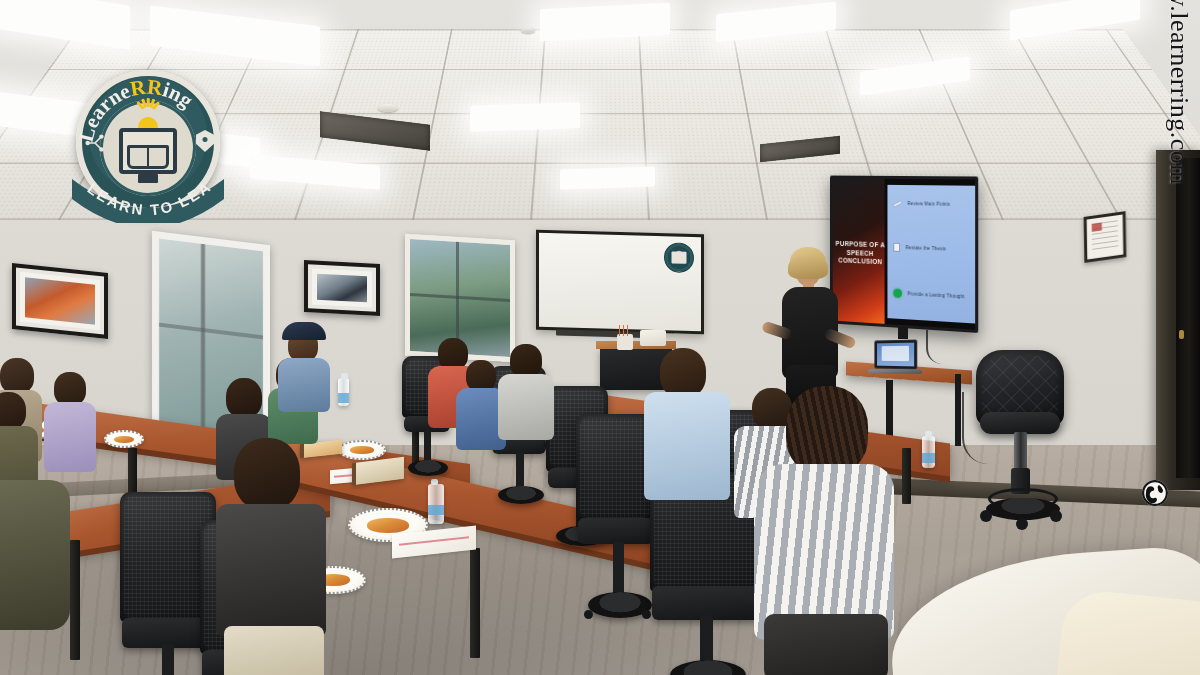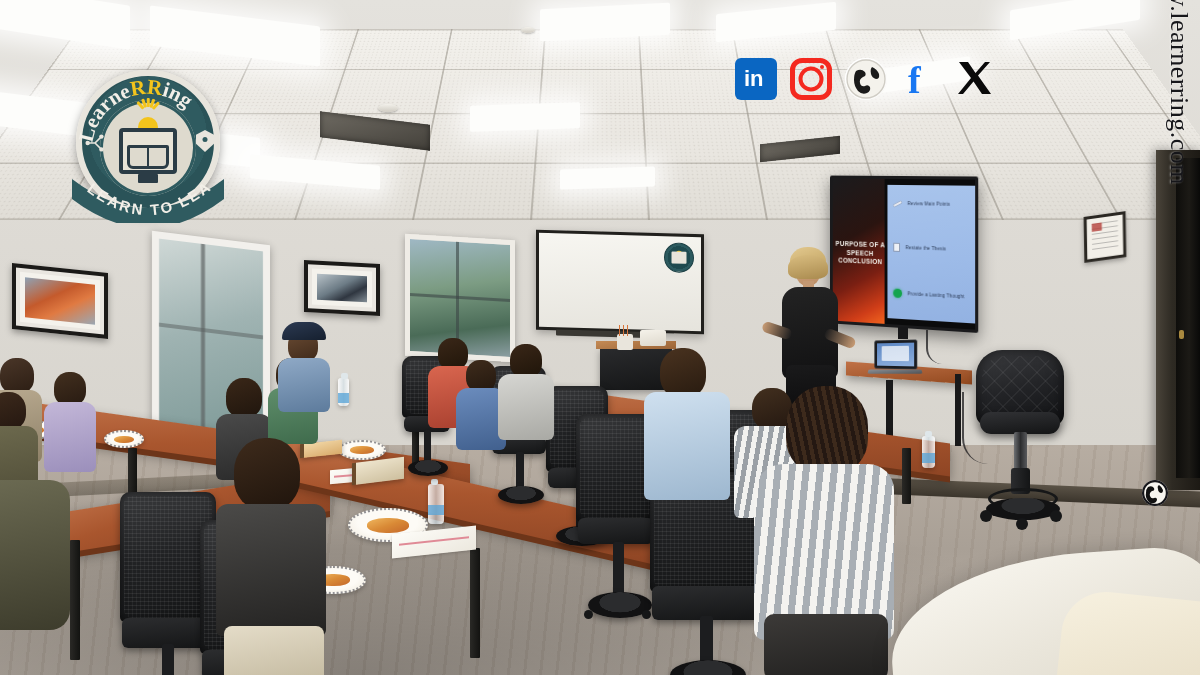--- a/index.html
+++ b/index.html
@@ -774,42 +774,20 @@
       <path d="M4 14 Q80 72 156 14 L156 34 Q80 92 4 34 Z" fill="#2f5b60"></path>
       <defs>
           <path id="bannerpath" d="M16 24 Q80 76 144 24" fill="none"></path>
         </defs>
       <text font-family="Liberation Sans, sans-serif" font-size="15" font-weight="700" fill="#f2efe8" letter-spacing="2.4">
         <textPath href="#bannerpath" startOffset="2%">LEARN TO LEAD</textPath>
       </text>
     </svg>
   </div>
 
-  <div class="social-bar">
-    <div class="soc soc-li">
-      <span class="in">in</span>
-    </div>
-    <div class="soc soc-ig"></div>
-    <div class="soc soc-gl">
-      <svg viewBox="0 0 42 42" width="42" height="42">
-        <circle cx="21" cy="21" r="19" fill="#f4f2ec"></circle>
-        <path d="M11 13 q5 -3 9 1 q2 4 -2 5 q-4 2 -3 6 q1 4 5 3 q3 -2 5 1 q1 4 -3 6 q-5 2 -9 -2 q-4 -5 -4 -11 q0 -6 2 -9 z" fill="#1a1a1a"></path>
-        <path d="M27 9 q5 2 7 7 q1 5 -3 5 q-4 -1 -5 -5 q-1 -5 1 -7 z" fill="#1a1a1a"></path>
-        <circle cx="21" cy="21" r="19" fill="none" stroke="#cfccc4" stroke-width="1.4"></circle>
-      </svg>
-    </div>
-    <div class="soc soc-fb">
-      <span class="f">f</span>
-    </div>
-    <div class="soc soc-x">
-      <svg viewBox="0 0 40 40" width="40" height="40">
-        <path d="M4 4 L16 20 L3 36 L8 36 L18.5 23.5 L27 36 L36 36 L23 17.5 L35 4 L30 4 L20.5 15 L13 4 Z" fill="#0a0a0a"></path>
-      </svg>
-    </div>
-  </div>
 
   <div class="site-url">www.learnerring.com</div>
   <div class="url-globe">
     <svg viewBox="0 0 26 26" width="26" height="26">
       <circle cx="13" cy="13" r="11.5" fill="#f7f5ef"></circle>
       <path d="M6 7 q4 -2 6 1 q1 3 -2 3 q-3 2 -2 5 q1 3 4 2 q2 -1 3 1 q0 3 -3 4 q-4 1 -6 -2 q-3 -4 -2 -8 q0 -4 2 -6 z" fill="#111"></path>
       <path d="M17 5 q3 2 4 5 q0 3 -2 3 q-3 -1 -3 -4 q-1 -3 1 -4 z" fill="#111"></path>
       <circle cx="13" cy="13" r="11.5" fill="none" stroke="#16161a" stroke-width="1.4"></circle>
     </svg>
   </div>

